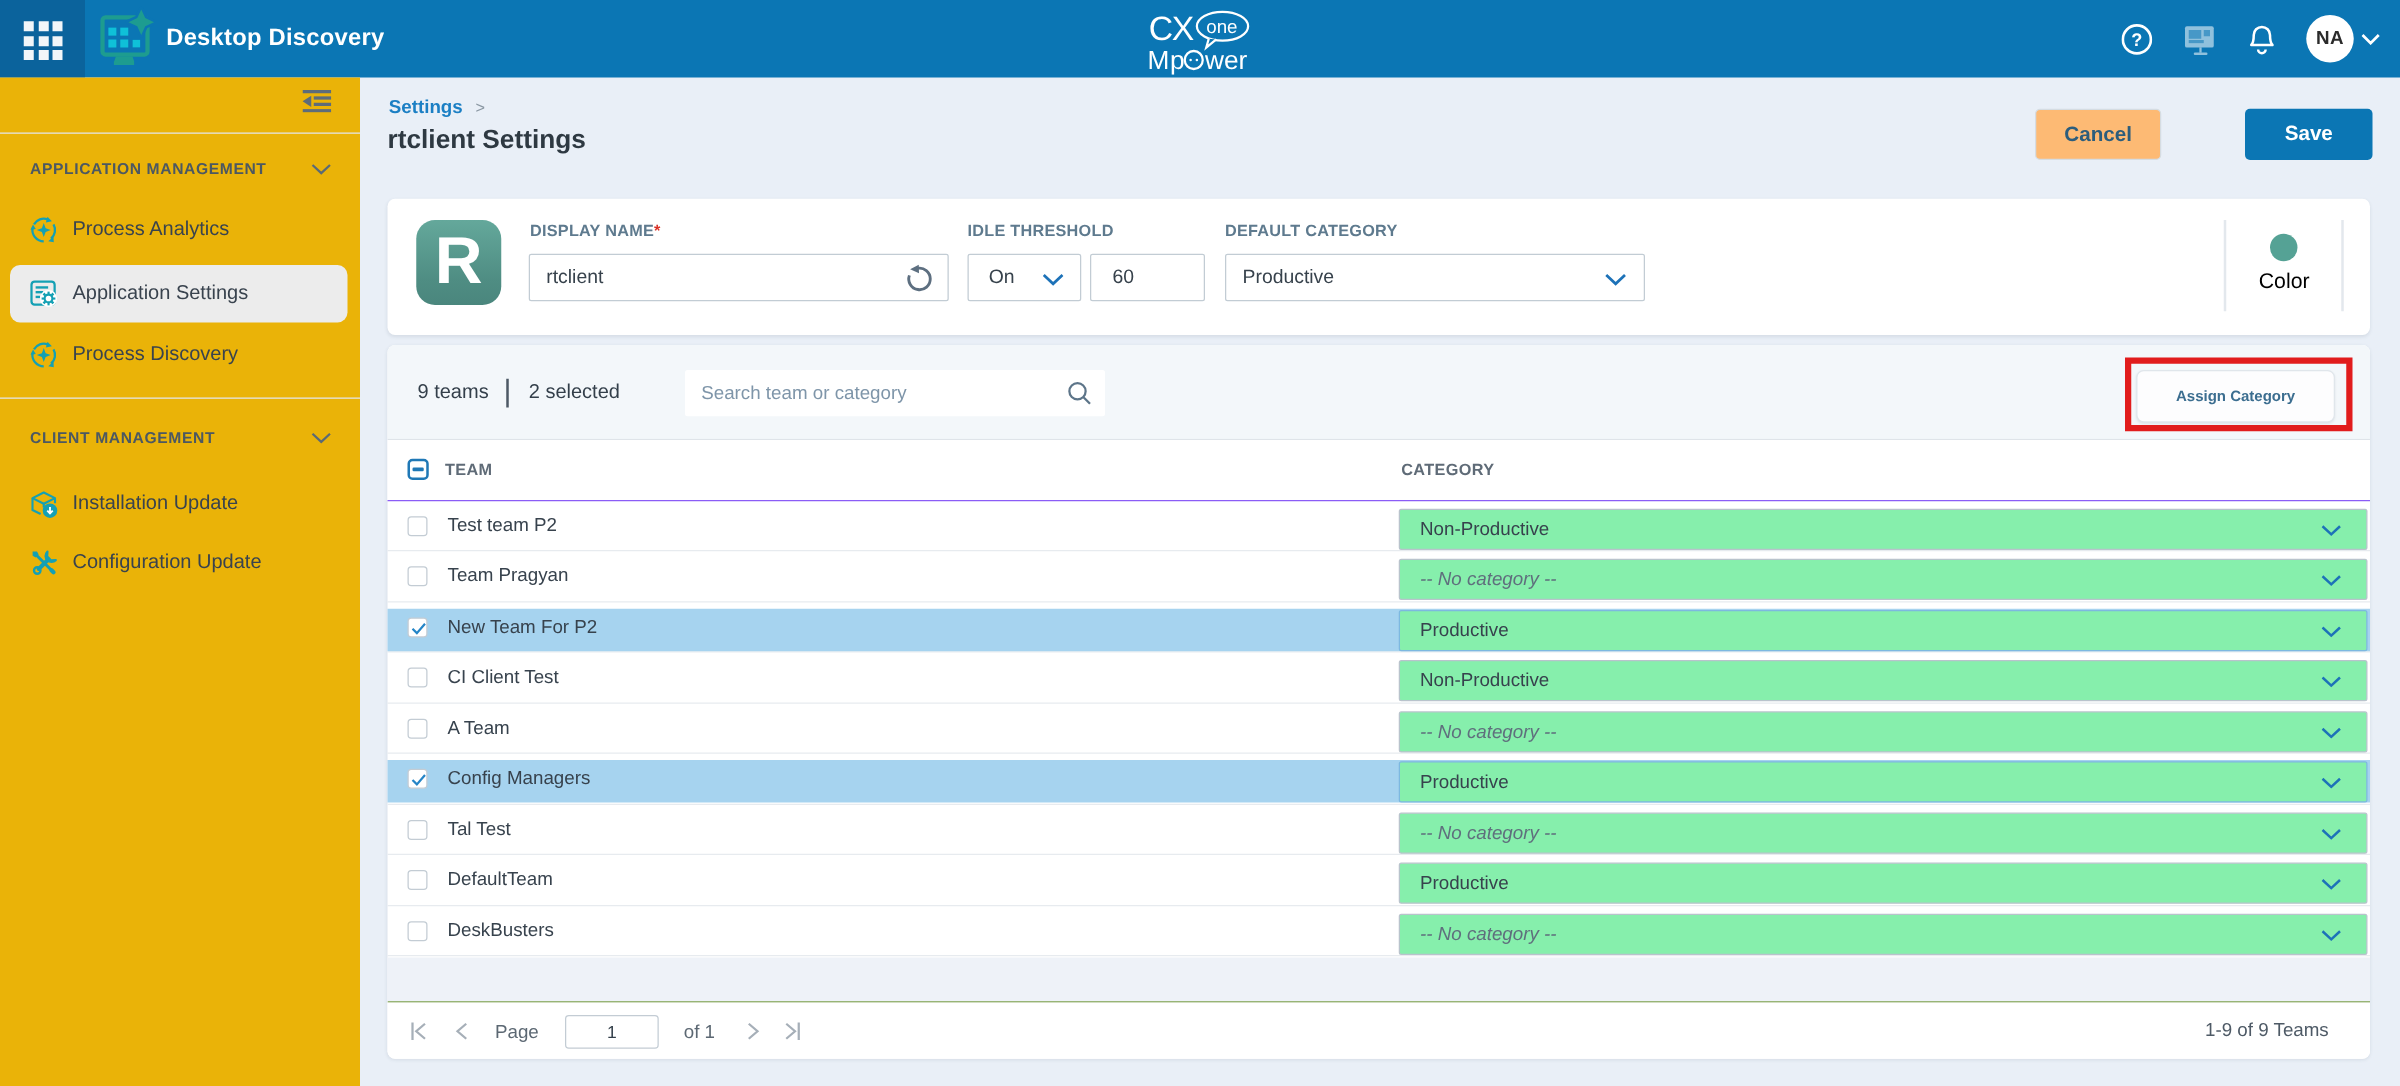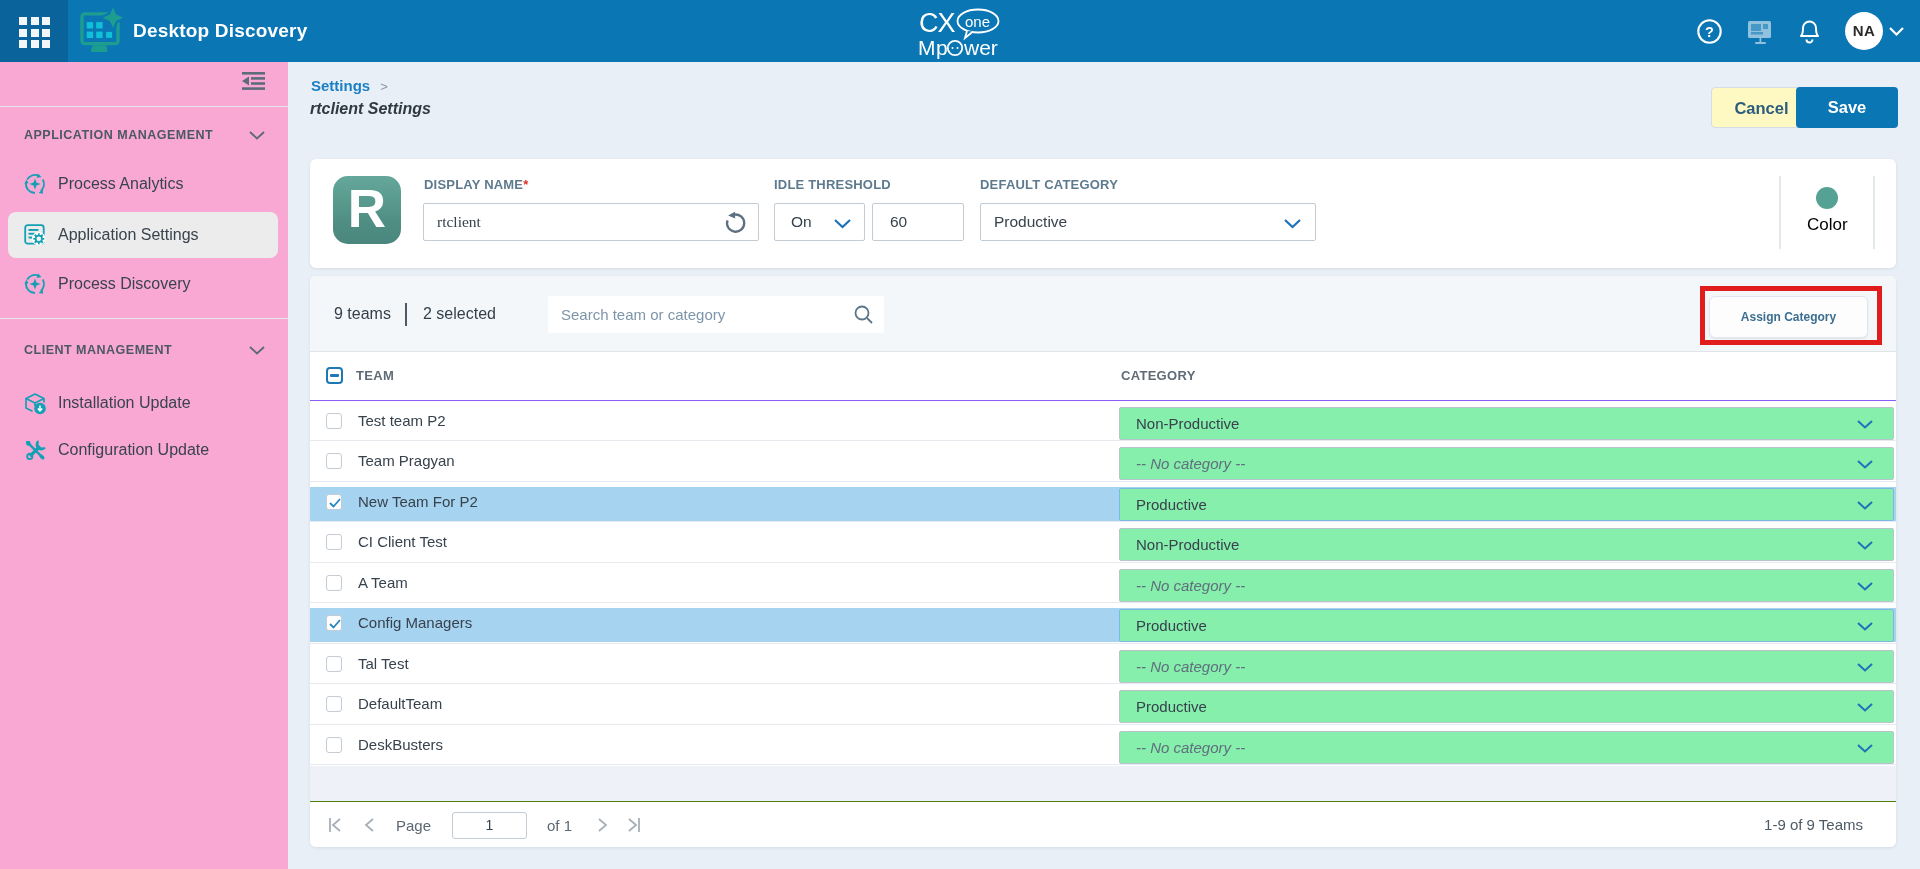--- a/index.html
+++ b/index.html
@@ -15,36 +15,36 @@
 #waffle .grid i { background:#f2f6f9; display:block; }
 #appicon { position:absolute; left:78px; top:4px; }
 #appname { position:absolute; left:133px; top:0; height:62px; line-height:62px; color:#fff;
   font-size:19px; font-weight:bold; letter-spacing:.2px; }
 #logo { position:absolute; left:905px; top:4px; }
 .hicon { position:absolute; top:0; height:62px; display:flex; align-items:center; }
 #avatar { position:absolute; left:1845px; top:12px; width:38px; height:38px; border-radius:50%;
   background:#fff; text-align:center; line-height:38px; font-size:15px; font-weight:bold; color:#2b2b2b; letter-spacing:.3px;}
 
 
-#sidebar { position:absolute; left:0; top:62px; width:288px; height:807px; background:#f9a8d4; }
+#sidebar { position:absolute; left:0; top:62px; width:288px; height:807px; background:#eab308; }
 .sb-div { position:absolute; left:0; width:288px; height:1px; background:#e4e8ed; }
 .sb-sec { position:absolute; left:24px; font-size:12.5px; font-weight:bold; color:#4c5862; letter-spacing:.5px; }
 .sb-item { position:absolute; left:0; width:288px; height:48px; }
 .sb-item .txt { position:absolute; left:58px; top:0; height:48px; line-height:48px; font-size:16px; color:#39434e; }
 .sb-item svg { position:absolute; left:24px; top:13px; }
 .sb-sel { position:absolute; left:8px; width:270px; height:46px; background:#ececec; border-radius:8px; }
 
 
 #main { position:absolute; left:288px; top:62px; width:1632px; height:807px; background:#e9eff7; }
 #crumb { position:absolute; left:23px; top:15px; font-size:15px; font-weight:bold; color:#1b7fc4; }
 #crumb .gt { color:#8a97a3; font-weight:normal; font-size:13px; margin-left:6px; }
-#title { position:absolute; left:22px; top:38px; font-size:16px; font-weight:bold; color:#2e3942;font-style:italic; }
+#title { position:absolute; left:22px; top:38px; font-size:21px; font-weight:bold; color:#2e3942; }
 .btn { position:absolute; top:25px; height:41px; border-radius:4px; font-size:16.5px; font-weight:bold;
   text-align:center; line-height:41px; }
-#btn-cancel { left:1423px; width:101px; background:#fef9c3; border:1px solid #d5dce2; color:#2c5d7c; }
+#btn-cancel { left:1340px; width:101px; background:#fdba74; border:1px solid #d5dce2; color:#2c5d7c; }
 #btn-save { left:1508px; width:102px; background:#0b76b4; color:#fff; }
 
 
 .card { position:absolute; left:22px; width:1586px; background:#fff; border-radius:6px;
   box-shadow:0 1px 3px rgba(40,60,80,.10); }
 #card1 { top:97px; height:109px; }
 #card2 { top:214px; height:571px; }
 
 
 #rtile { position:absolute; left:23px; top:17px; width:68px; height:68px; border-radius:15px;
@@ -108,21 +108,21 @@
 <div id="app">
 <div id="main">
   <div id="crumb">Settings <span class="gt">&gt;</span></div>
   <div id="title">rtclient Settings</div>
   <div class="btn" id="btn-cancel">Cancel</div>
   <div class="btn" id="btn-save">Save</div>
 
   <div class="card" id="card1">
     <div id="rtile">R</div>
     <div class="flabel" style="left:114px;">DISPLAY NAME<span class="req">*</span></div>
-    <div class="finput" style="left:113px; width:336px;font-family:Liberation Serif, serif;">rtclient
+    <div class="finput" style="left:113px; width:336px;">rtclient
       <svg style="position:absolute;right:11px;top:7px;" width="23" height="23" viewBox="0 0 23 23" fill="none">
         <path d="M3.5 9.3 A 8.6 8.6 0 1 0 10.0 3.7" stroke="#5d6f80" stroke-width="2.3"></path>
         <path d="M4.1 4.4 L11.0 0.8 L11.2 7.6 Z" fill="#5d6f80" stroke="none"></path>
       </svg>
     </div>
     <div class="flabel" style="left:464px;">IDLE THRESHOLD</div>
     <div class="finput" style="left:464px; width:91px; padding-left:16px;">On
       <svg style="position:absolute;right:13px;top:15px;" width="17" height="10" viewBox="0 0 17 10" fill="none">
             <path d="M1 1 L8.5 8 L16 1" stroke="#1d72b8" stroke-width="2.2"></path>
           </svg>

